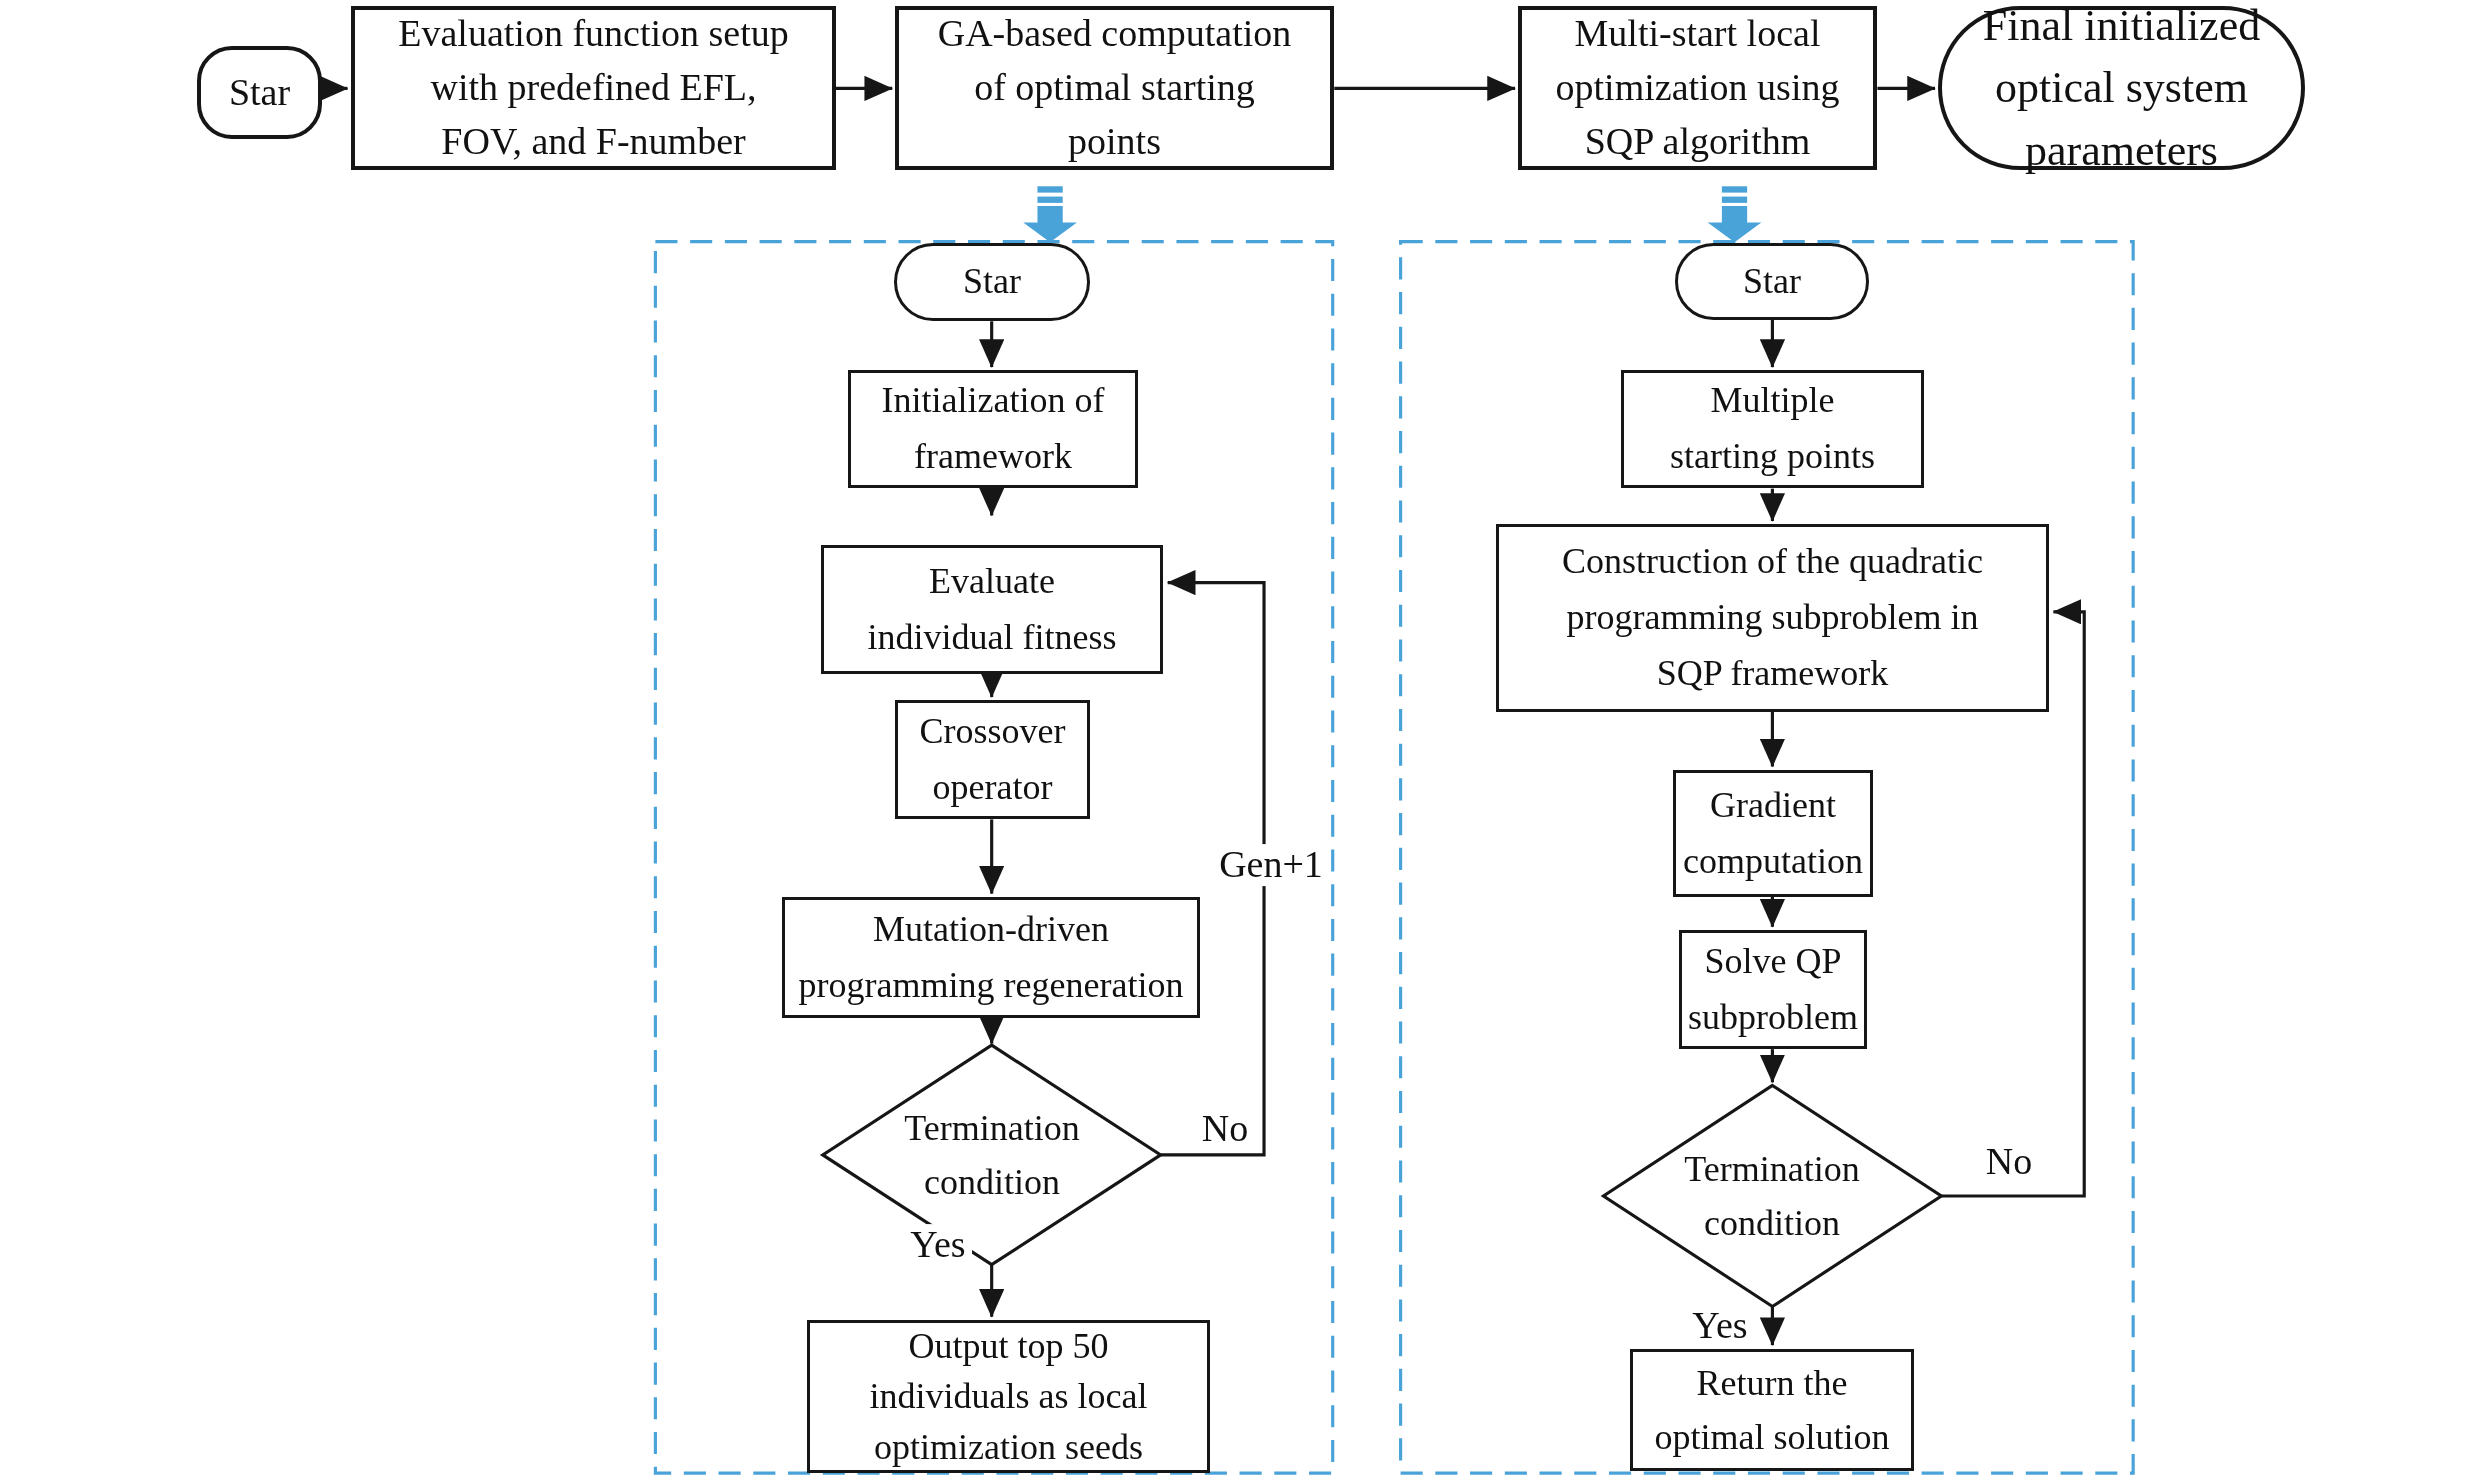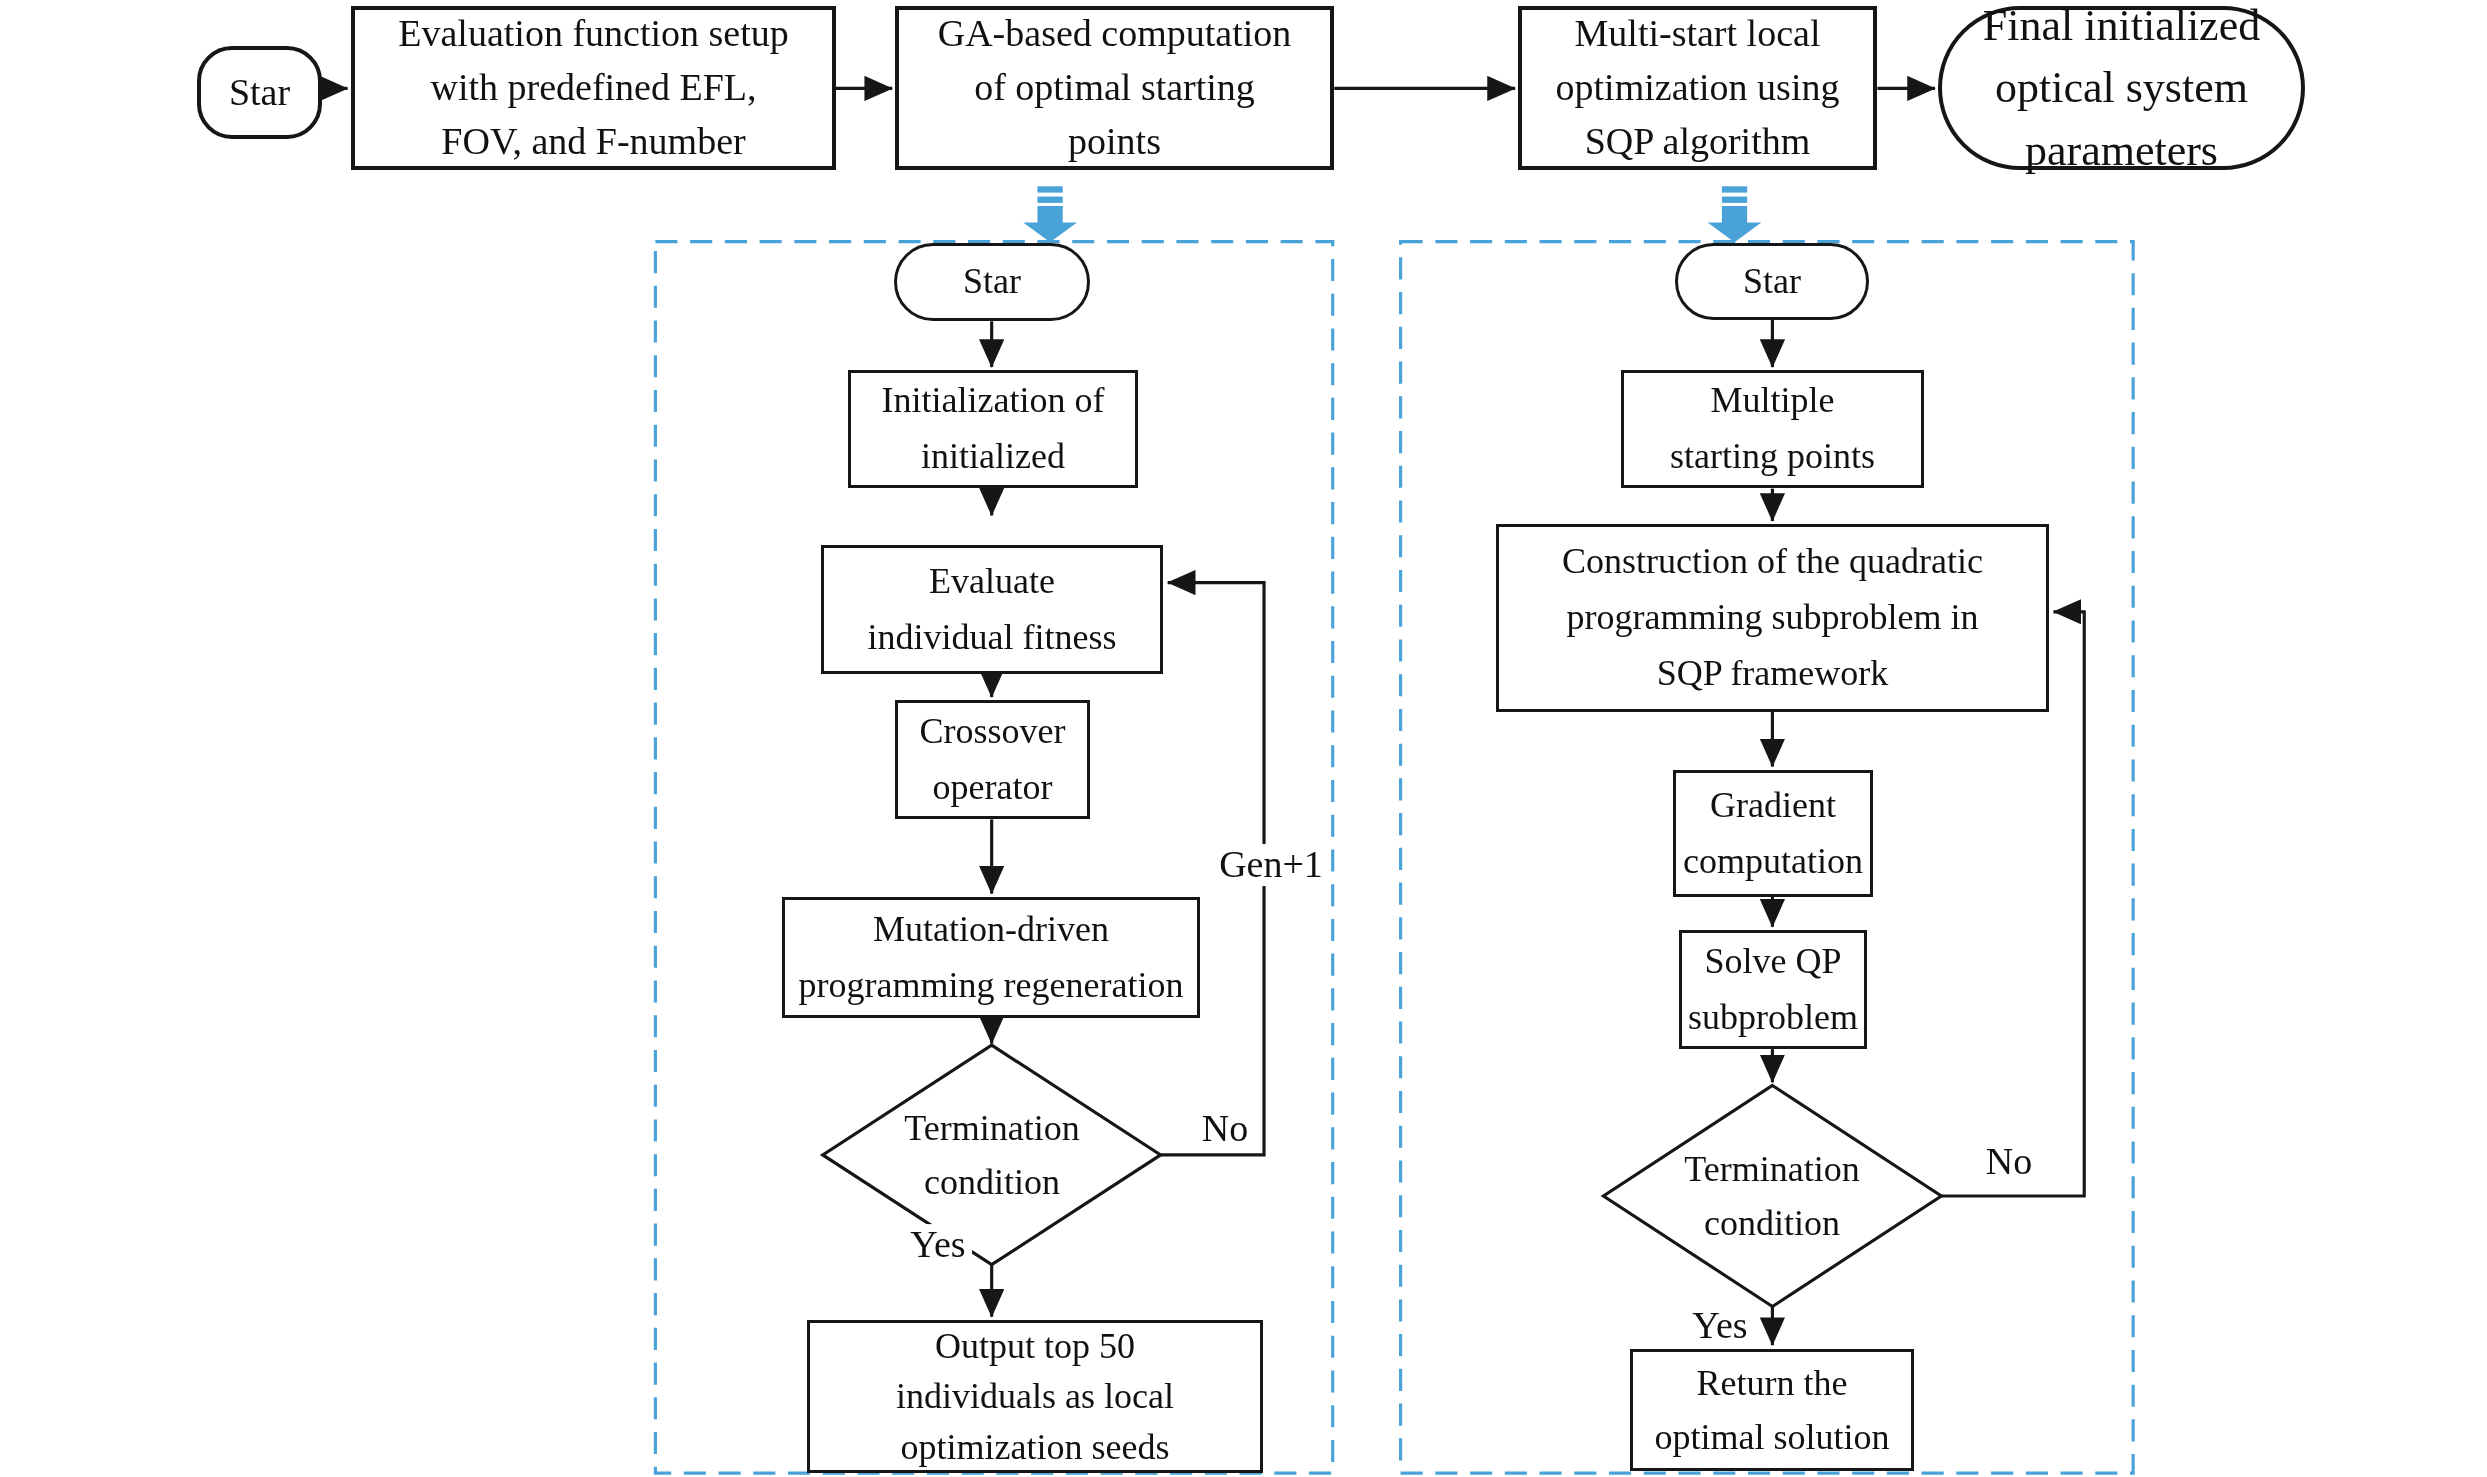--- a/index.html
+++ b/index.html
@@ -27,21 +27,21 @@
   #box-eval-setup{left:351px;top:6.3px;width:485px;height:164px;}
   #box-ga{left:895px;top:6.3px;width:439px;height:164px;}
   #box-multistart{left:1518px;top:6.3px;width:359px;height:164px;}
   #oval-final{left:1938px;top:6.3px;width:367px;height:164px;border-radius:83px;font-size:44px;border-width:4px;}
   
   #ga-start{left:894px;top:243px;width:196px;height:78px;border-radius:39px;}
   #ga-init{left:848px;top:370px;width:290px;height:118px;}
   #ga-eval{left:821px;top:545px;width:342px;height:129px;}
   #ga-cross{left:895px;top:700px;width:195px;height:119px;}
   #ga-mut{left:782px;top:897px;width:418px;height:121px;}
-  #ga-out{left:807px;top:1320px;width:456px;height:153px;line-height:1.4;}
+  #ga-out{left:807px;top:1320px;width:403px;height:153px;line-height:1.4;}
   #ga-diamond-text{left:850px;top:1092px;width:284px;height:126px;}
   
   #sqp-start{left:1675px;top:243px;width:194px;height:77px;border-radius:39px;}
   #sqp-multi{left:1621px;top:370px;width:303px;height:118px;}
   #sqp-constr{left:1496px;top:524px;width:553px;height:188px;}
   #sqp-grad{left:1673px;top:770px;width:200px;height:127px;}
   #sqp-solve{left:1679px;top:930px;width:188px;height:119px;}
   #sqp-return{left:1630px;top:1349px;width:284px;height:122px;line-height:1.5;}
   #sqp-diamond-text{left:1630px;top:1133px;width:284px;height:126px;}
   
@@ -117,21 +117,21 @@
 points</div>
   <div class="node top-row" id="box-multistart">Multi-start local
 optimization using
 SQP algorithm</div>
   <div class="node top-row" id="oval-final">Final initialized
 optical system
 parameters</div>
 
   <div class="node chart" id="ga-start">Star</div>
   <div class="node chart" id="ga-init">Initialization of
-initialized</div>
+framework</div>
   <div class="node chart" id="ga-eval">Evaluate
 individual fitness</div>
   <div class="node chart" id="ga-cross">Crossover
 operator</div>
   <div class="node chart" id="ga-mut">Mutation-driven
 programming regeneration</div>
   <div class="node chart" id="ga-out">Output top 50
 individuals as local
 optimization seeds</div>
   <div class="dtext" id="ga-diamond-text">Termination

